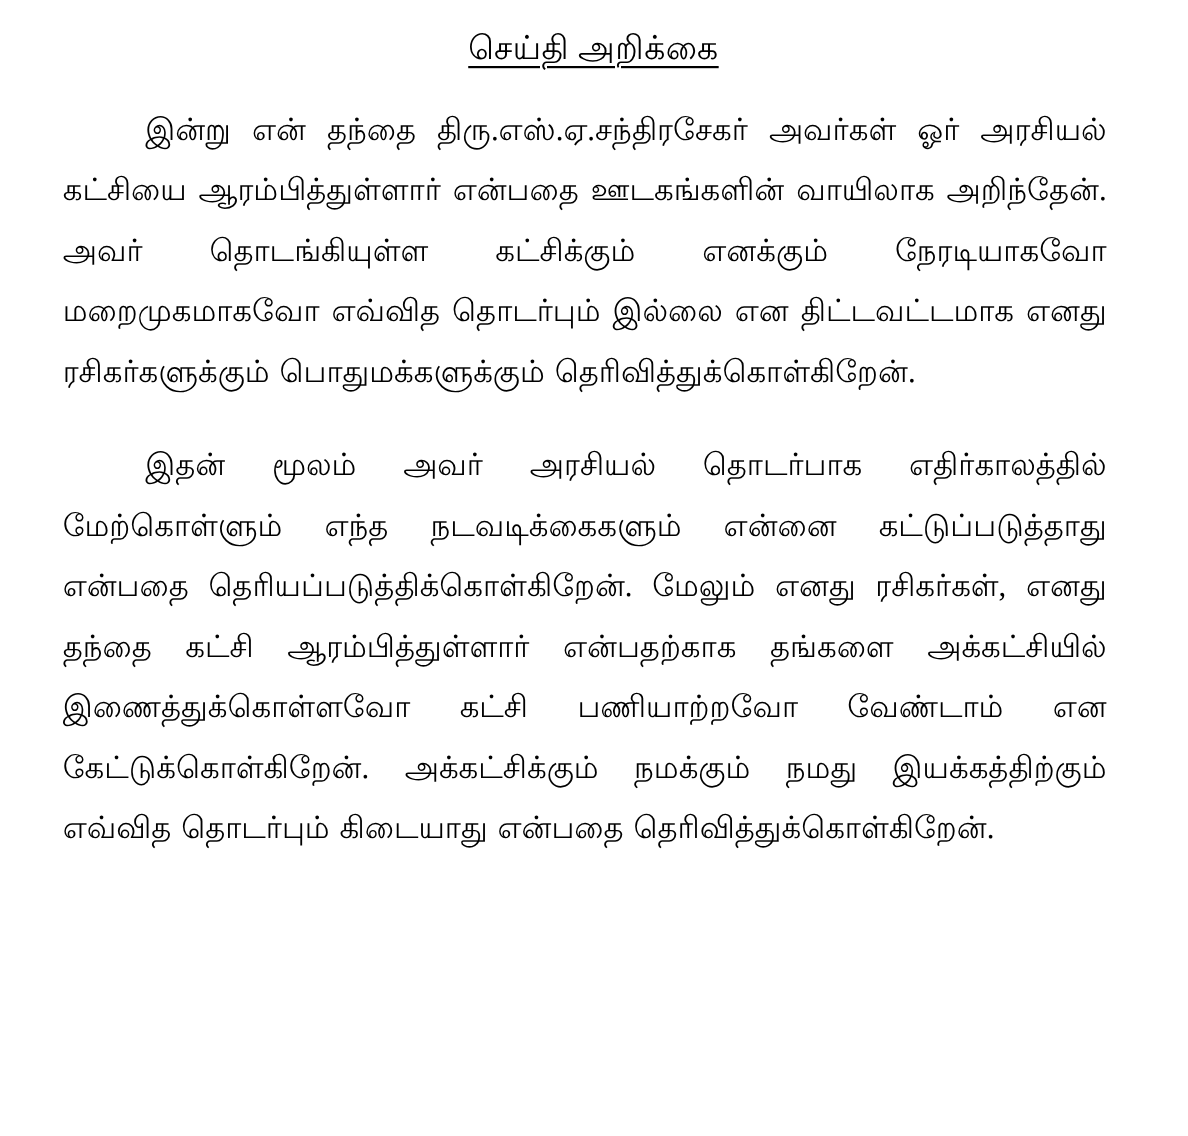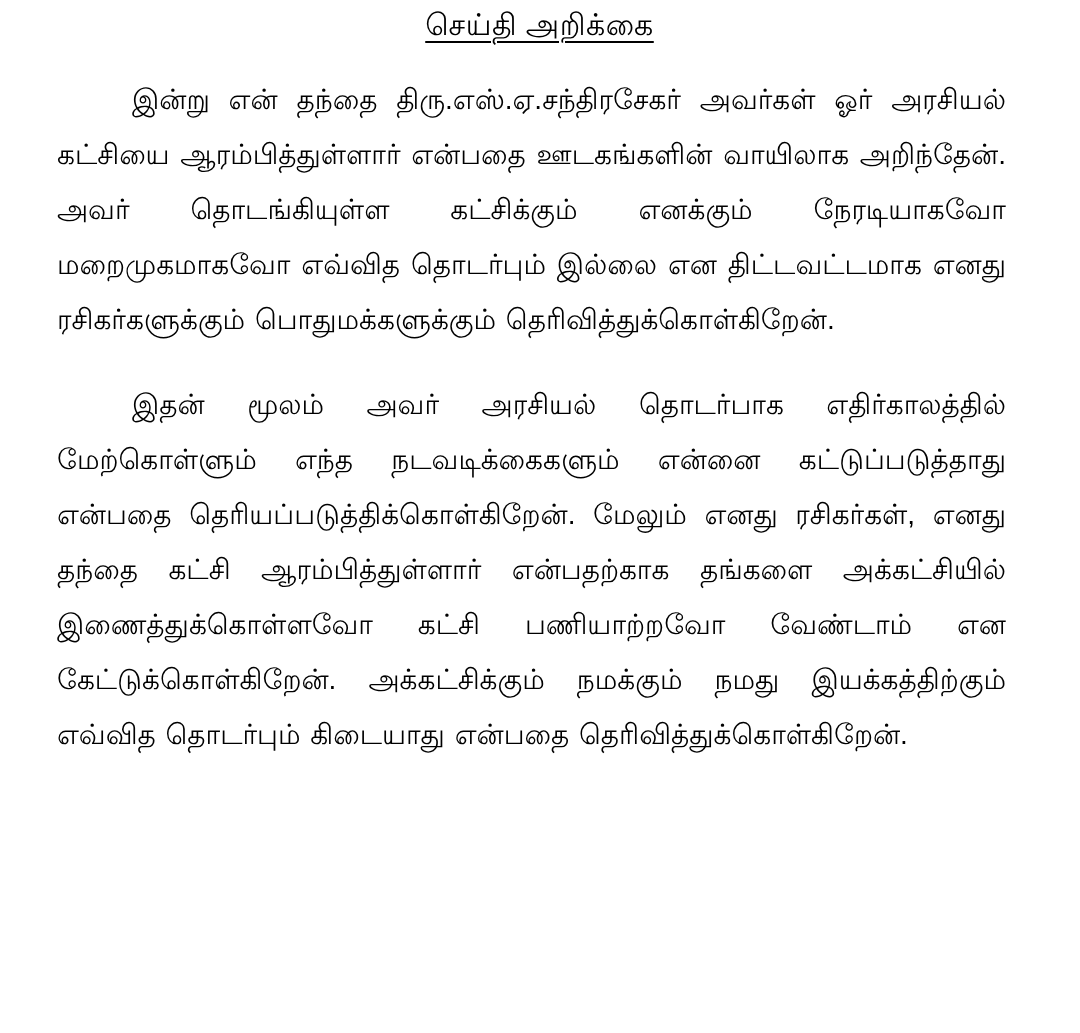--- a/index.html
+++ b/index.html
@@ -7,22 +7,22 @@
     padding: 0;
     background: #ffffff;
   }
   .page {
     position: relative;
     width: 1080px;
     height: 921px;
     box-sizing: border-box;
     background: #ffffff;
     color: #000000;
-    padding: 8px 58px 0 57px;
-    font-family: Liberation Sans, sans-serif;
+    padding: 28px 58px 0 57px;
+    font-family: Liberation Serif, serif;
     overflow: hidden;
   }
   .doc-title {
     font-size: 30px;
     font-weight: 400;
     text-align: center;
     text-decoration: underline;
     text-underline-offset: 6px;
     text-decoration-thickness: 2px;
     margin: 0 0 26px 0;

